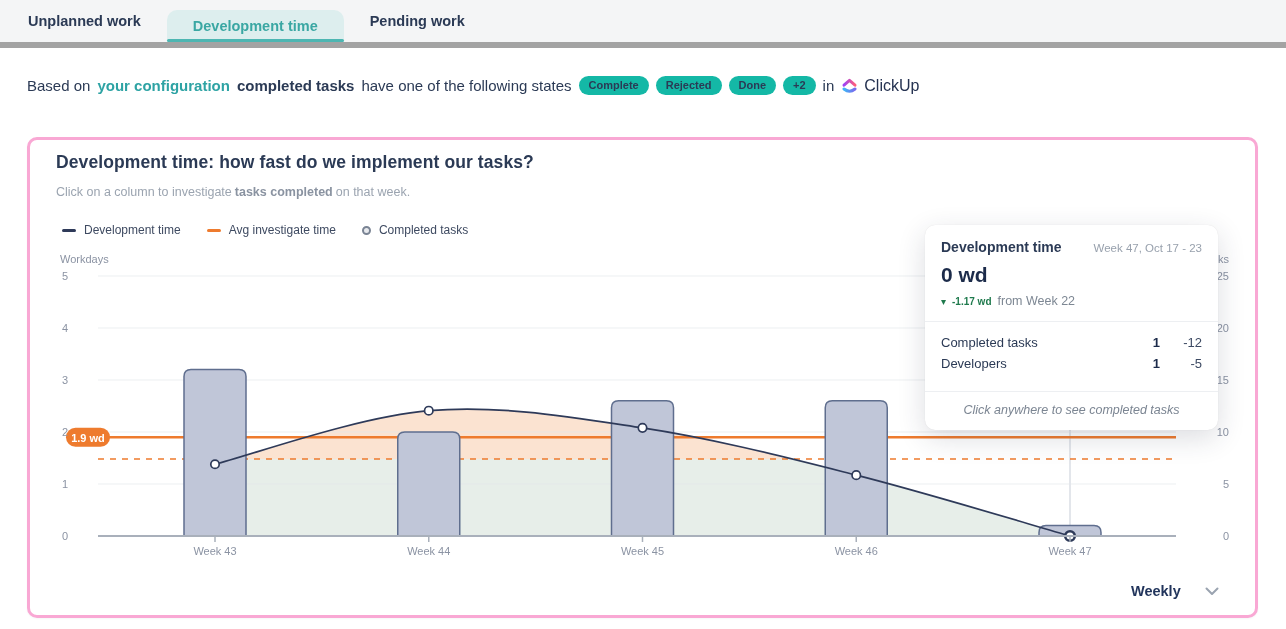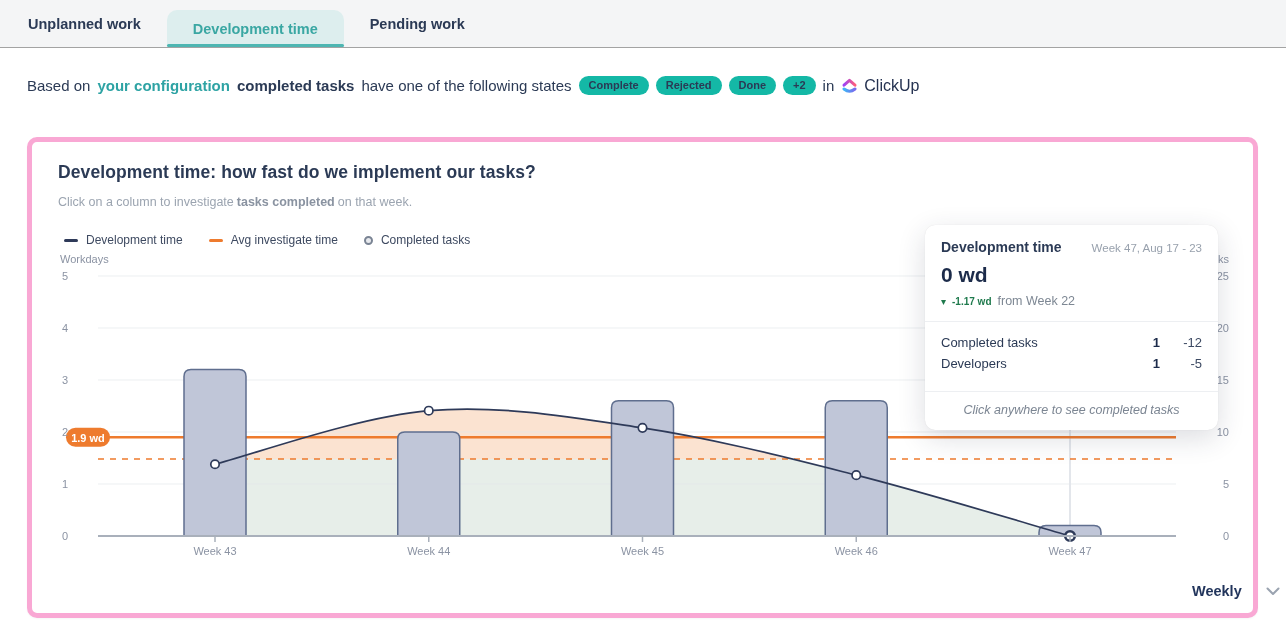--- a/index.html
+++ b/index.html
@@ -2,41 +2,41 @@
 <html><head>
 <meta charset="utf-8">
 <style>
   * { margin:0; padding:0; box-sizing:border-box; }
   html,body { background:#fff; }
   body { font-family:"Liberation Sans", sans-serif; color:#2b3a55; }
   .page { position:relative; width:1286px; height:629px; background:#fff; overflow:hidden; }
 
   
   .tabbar { position:absolute; left:0; top:0; width:1286px; height:48px;
-            background:#f4f5f6; border-bottom:1px solid #a3a3a3;
+            background:#f4f5f6; border-bottom:6px solid #a3a3a3;
             display:flex; align-items:stretch; padding-left:2px; }
   .tab { position:relative; display:flex; align-items:center; padding:0 26px;
          font-size:14.5px; font-weight:bold; color:#2b3a55; cursor:pointer; margin-top:0; }
   .tab.active { background:#ddeeee; color:#3aa7a3; border-radius:10px 10px 0 0; margin-top:10px; padding-top:0; }
   .tab.active::after { content:""; position:absolute; left:0; right:0; bottom:0; height:3px;
                        background:#4db6b2; border-radius:2px; }
 
   
   .description { position:absolute; left:27px; top:76px; display:flex; align-items:center;
                  gap:7px; font-size:15px; color:#2b3a55; white-space:nowrap; }
   .description a { color:#2ea3a4; font-weight:bold; text-decoration:none; cursor:pointer; }
   .description .strong { font-weight:bold; }
   .badge { display:inline-flex; align-items:center; background:#14b8a6; color:#2b3a55;
            border-radius:10px; padding:4px 10px; font-size:11px; font-weight:bold; line-height:1; }
   .platform { display:flex; align-items:center; gap:6px; font-size:16px; color:#253251; }
 
   
   .card { position:absolute; left:27px; top:137px; width:1231px; height:481px;
-          background:#fff; border:5px solid #f9a8d4; border-radius:10px;
-          box-shadow:0 1px 2px rgba(30,40,60,.04); padding:20px 26px; z-index:1; }
+          background:#fff; border:3px solid #f9a8d4; border-radius:10px;
+          box-shadow:0 1px 2px rgba(30,40,60,.04); padding:12px 26px; z-index:1; }
   .card-title { font-size:17.5px; font-weight:bold; color:#2b3a55; letter-spacing:.1px; }
   .card-subtitle { margin-top:12px; font-size:12.5px; color:#9ba4b0; }
   .card-subtitle .strong { font-weight:bold; color:#8a93a1; margin:0 3px; }
 
   
   .legend { display:flex; align-items:center; gap:26px; margin:24px 0 0 6px; }
   .legend-item { display:flex; align-items:center; gap:8px; font-size:12px; color:#3e4a61; }
   .legend-line { width:14px; height:3px; border-radius:2px; background:#2e3a59; }
   .legend-circle { width:9px; height:9px; border-radius:50%; border:2px solid #7a8494; background:#e8eaee; }
 
@@ -57,21 +57,21 @@
   .tt-from { font-size:12.5px; color:#7d8793; }
   .tt-divider { height:1px; background:#edeff2; margin:13px -16px 0; }
   .tt-rows { padding:10px 0 4px; }
   .tt-row { display:flex; align-items:center; height:21px; font-size:13px; }
   .tt-row-label { flex:1; color:#2b3a55; }
   .tt-row-value { width:34px; text-align:right; font-weight:bold; color:#1c2b4a; }
   .tt-row-change { width:42px; text-align:right; color:#3d4a63; }
   .tt-footer { padding:11px 0 13px; text-align:center; font-size:12.5px; font-style:italic; color:#7b8592; }
 
   
-  .granularity { position:absolute; left:1192px; top:583px; display:flex; align-items:center;
+  .granularity { position:absolute; left:1131px; top:583px; display:flex; align-items:center;
                  gap:24px; cursor:pointer; z-index:3; }
   .granularity-label { font-size:14.5px; font-weight:bold; color:#22355c; }
 </style>
 </head>
 <body>
 
 <div class="page">
 
   <div class="tabbar">
     <div class="tab">Unplanned work</div>
@@ -179,21 +179,21 @@
       <text x="1229" y="380" text-anchor="end" dominant-baseline="central" font-size="11" fill="#8b93a3">15</text>
       <text x="1229" y="328" text-anchor="end" dominant-baseline="central" font-size="11" fill="#8b93a3">20</text>
       <text x="1229" y="276" text-anchor="end" dominant-baseline="central" font-size="11" fill="#8b93a3">25</text>
       <text x="60" y="263" text-anchor="start" font-size="11" fill="#8b93a3">Workdays</text>
       <text x="1229" y="263" text-anchor="end" font-size="11" fill="#8b93a3">Tasks</text>
     </svg>
 
   <div class="tooltip">
     <div class="tt-head">
       <span class="tt-title">Development time</span>
-      <span class="tt-period">Week 47, Aug 17 - 23</span>
+      <span class="tt-period">Week 47, Oct 17 - 23</span>
     </div>
     <div class="tt-value">0 wd</div>
     <div class="tt-change">
       <span class="tt-arrow">▾</span>
       <span class="tt-delta">-1.17 wd</span>
       <span class="tt-from">from Week 22</span>
     </div>
     <div class="tt-divider"></div>
     <div class="tt-rows">
       <div class="tt-row">

